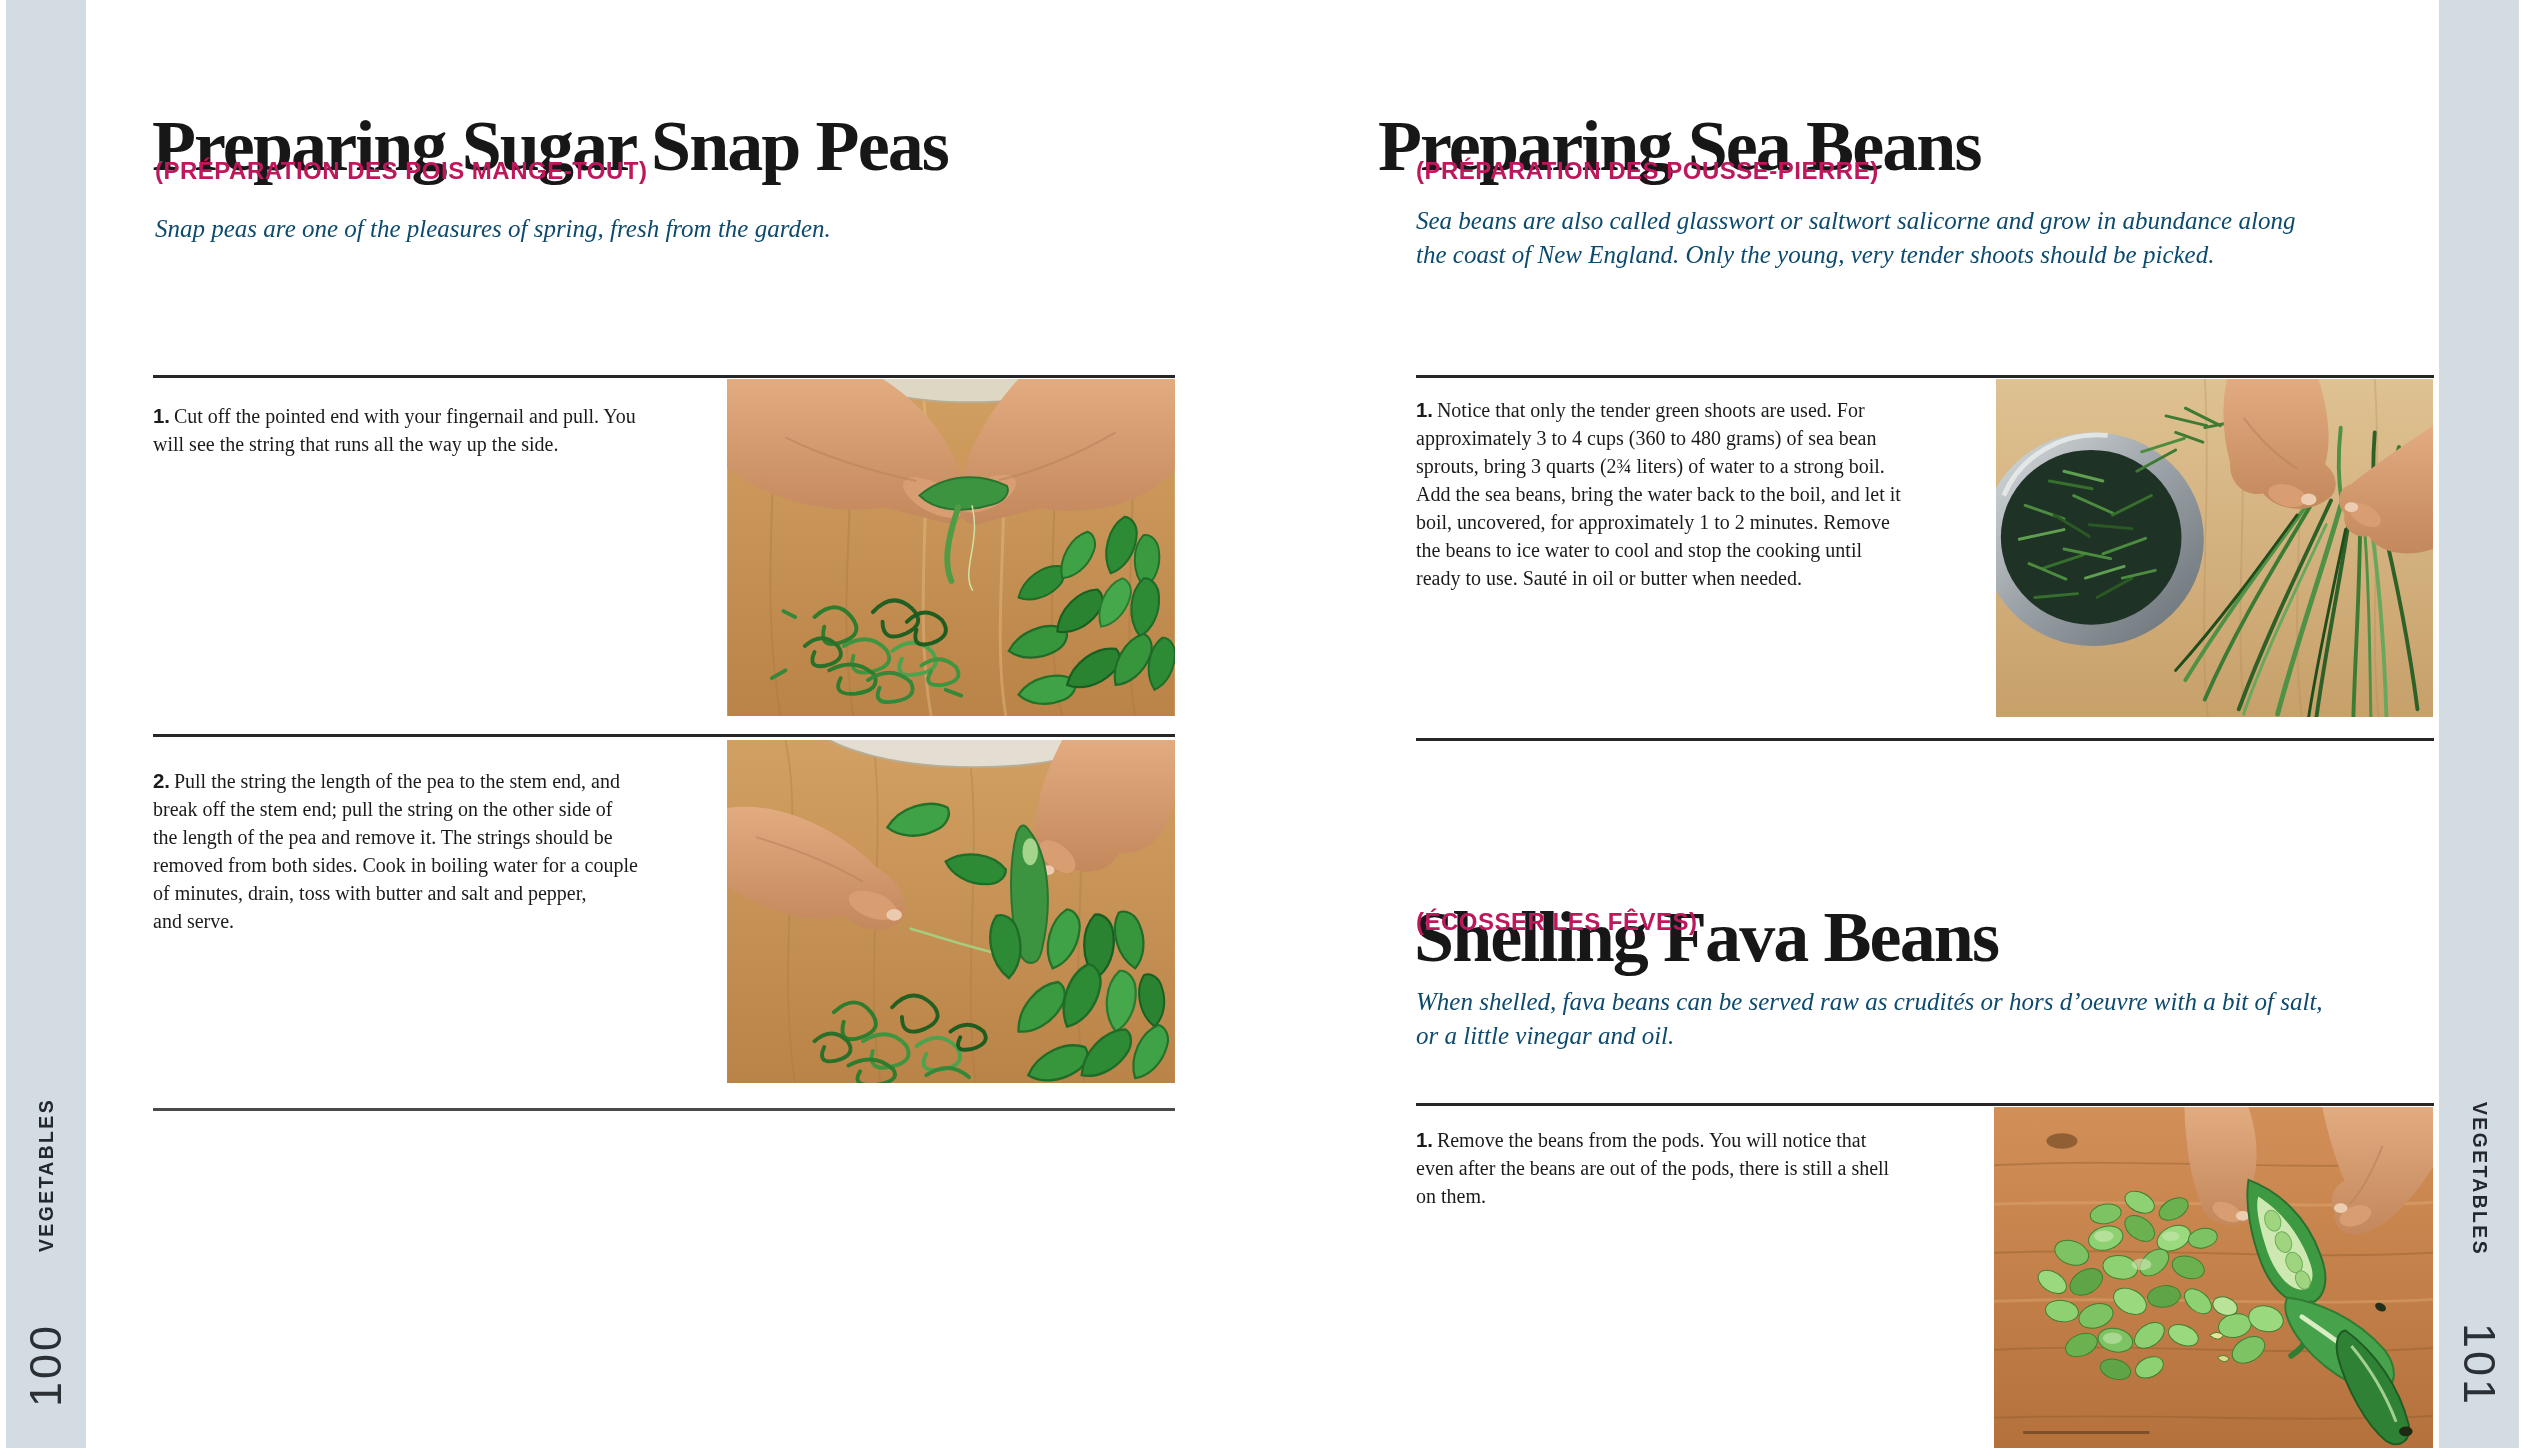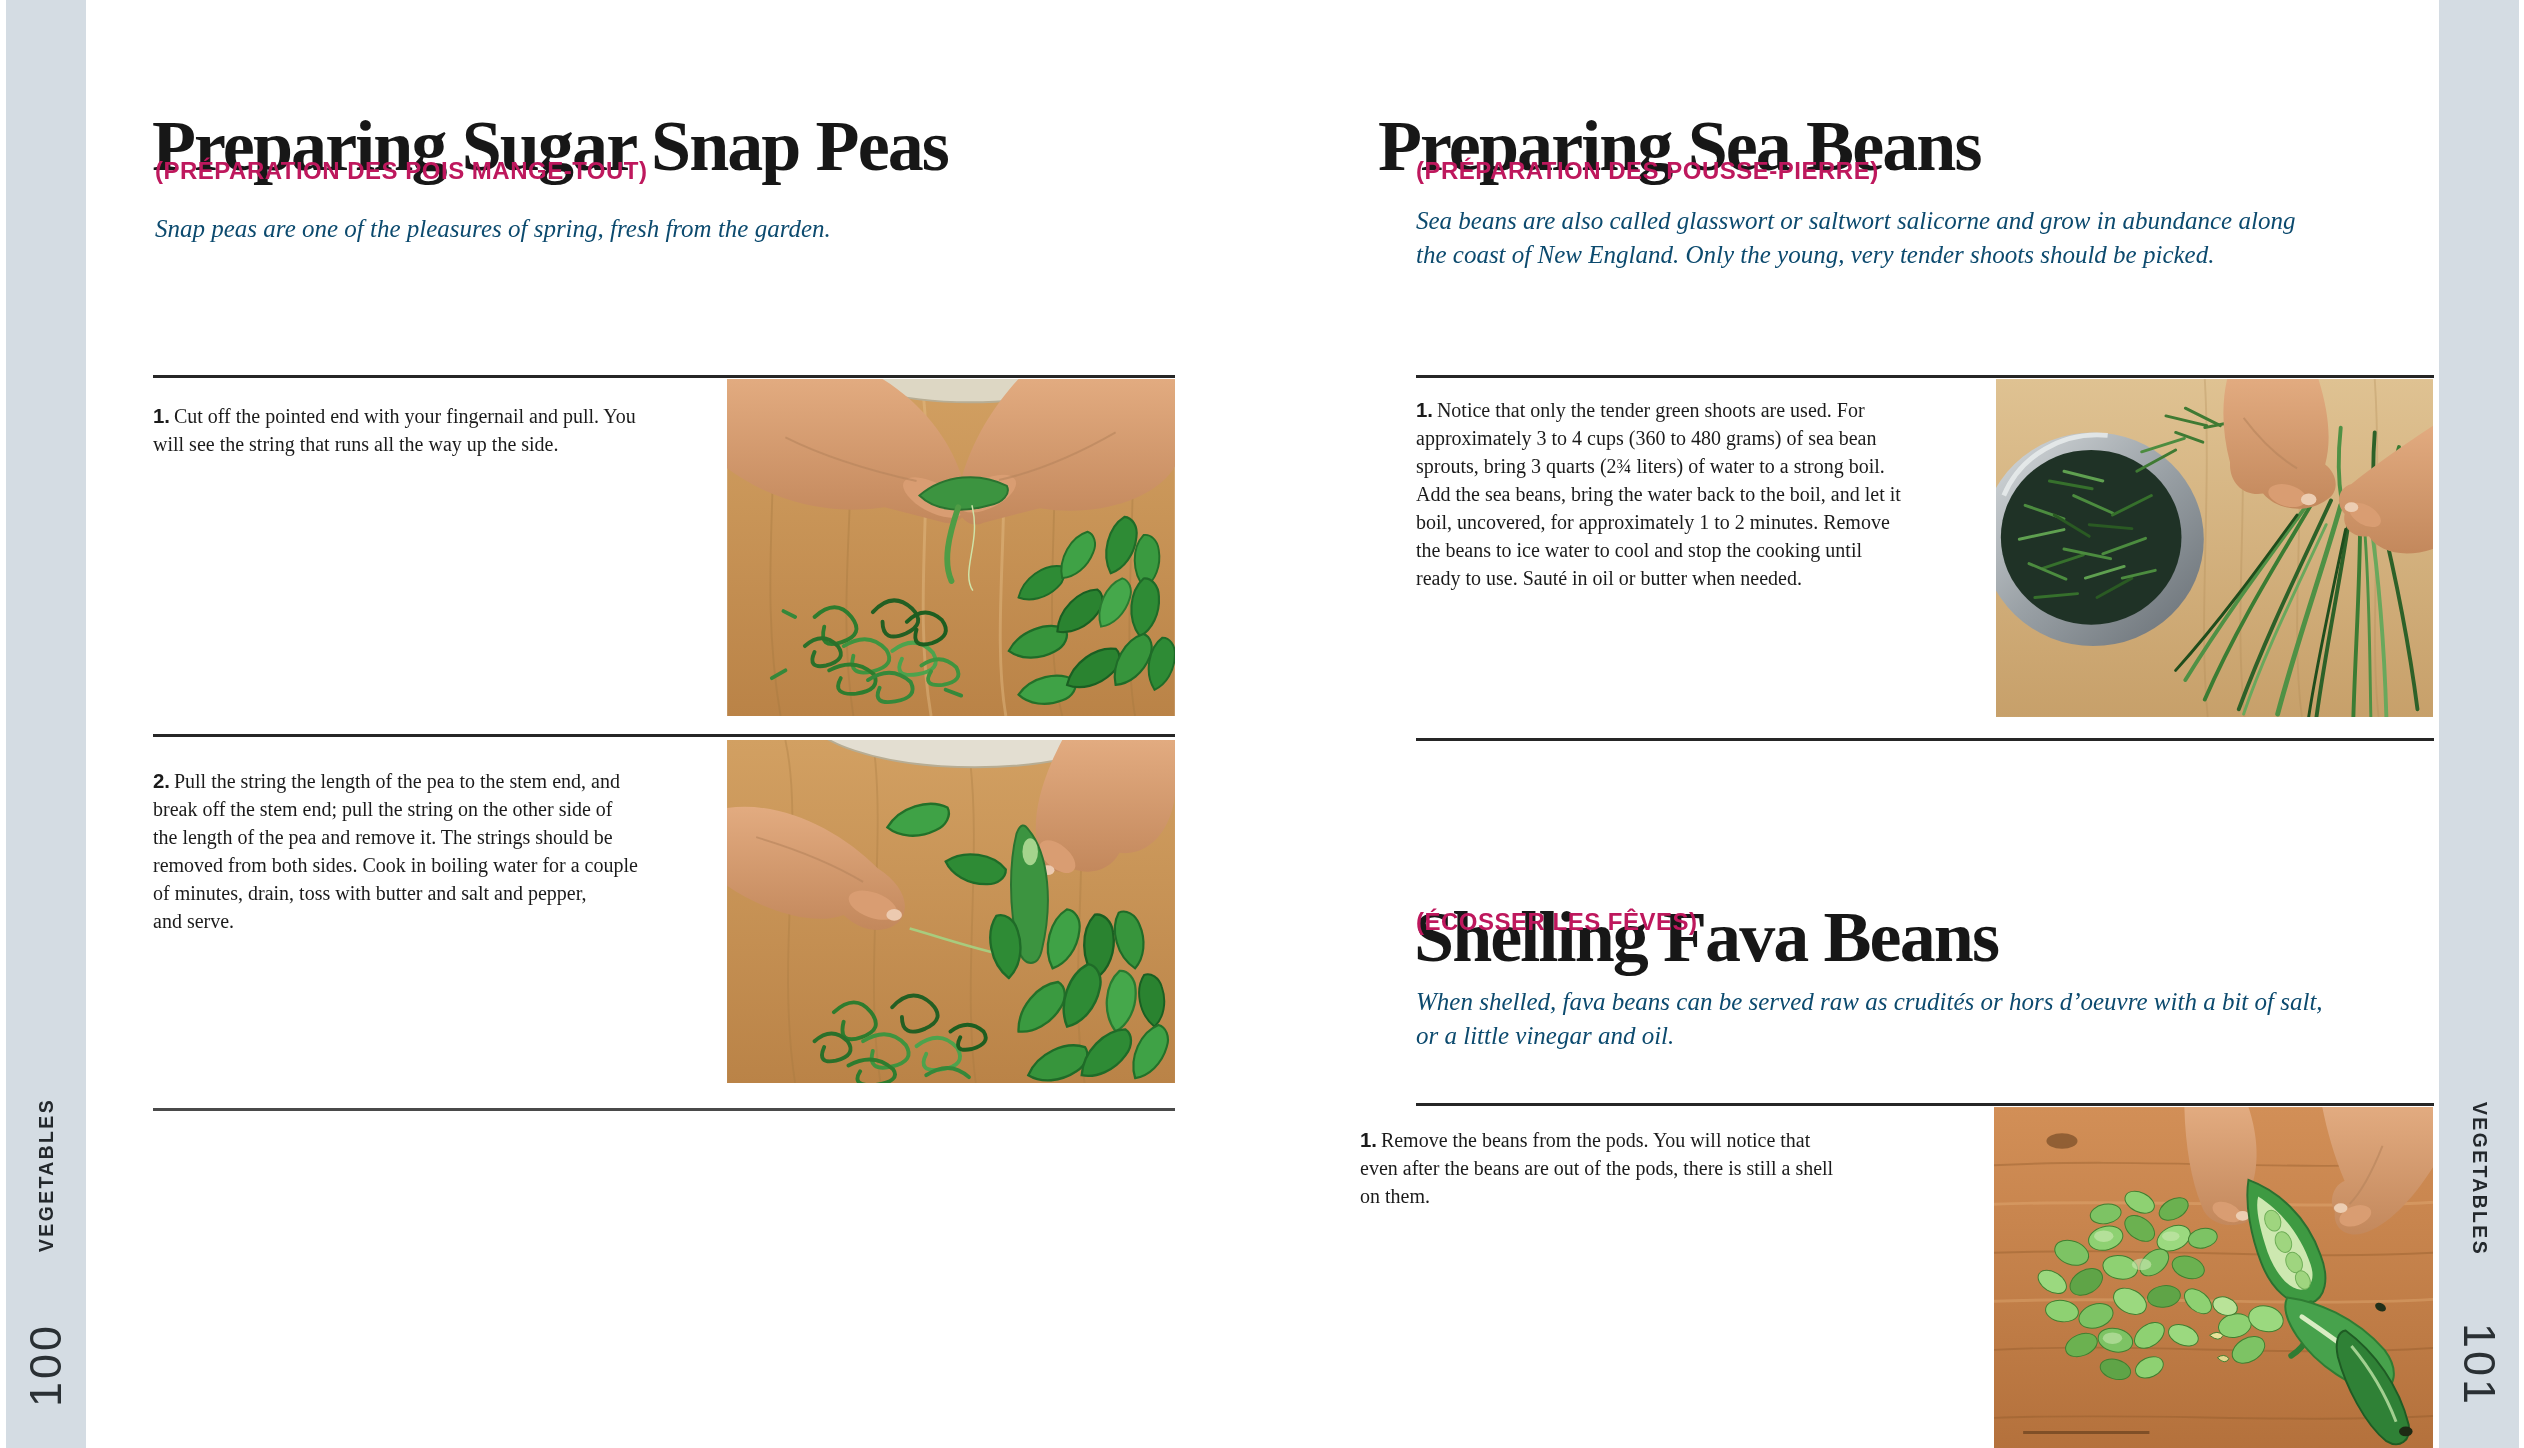--- a/index.html
+++ b/index.html
@@ -293,21 +293,21 @@
 
     <div class="rule" style="left:1416px;top:738px;width:1018px;"></div>
 
     <h1 class="title" style="left:1414px;top:853px;">Shelling Fava Beans</h1>
     <div class="subtitle" style="left:1416px;top:908px;">(ÉCOSSER LES FÊVES)</div>
     <div class="intro" style="left:1416px;top:985px;width:1049px;">When shelled, fava beans can be served raw as crudités or hors d’oeuvre with a bit of salt,
 or a little vinegar and oil.</div>
 
     <div class="rule" style="left:1416px;top:1103px;width:1018px;"></div>
 
-    <p class="step" style="left:1360px;top:1126px;width:575px;">
+    <p class="step" style="left:1416px;top:1126px;width:575px;">
       <b class="step-num">1.</b><span class="step-text">Remove the beans from the pods. You will notice that
 even after the beans are out of the pods, there is still a shell
 on them.</span>
     </p>
 
     <svg class="photo" style="left:1994px;top:1107px;" width="439" height="342" viewBox="0 0 452 352">
       <defs>
         <linearGradient id="wood3" x1="0" y1="0" x2="0" y2="1">
           <stop offset="0" stop-color="#d28f57"></stop>
             <stop offset="1" stop-color="#b4713c"></stop>

